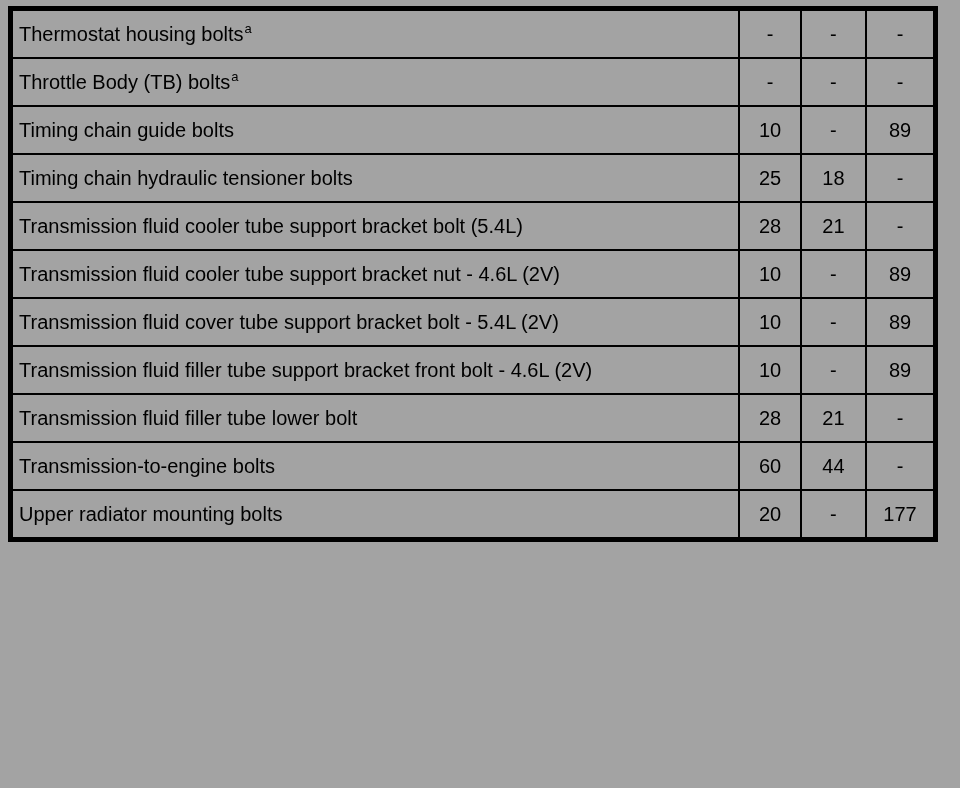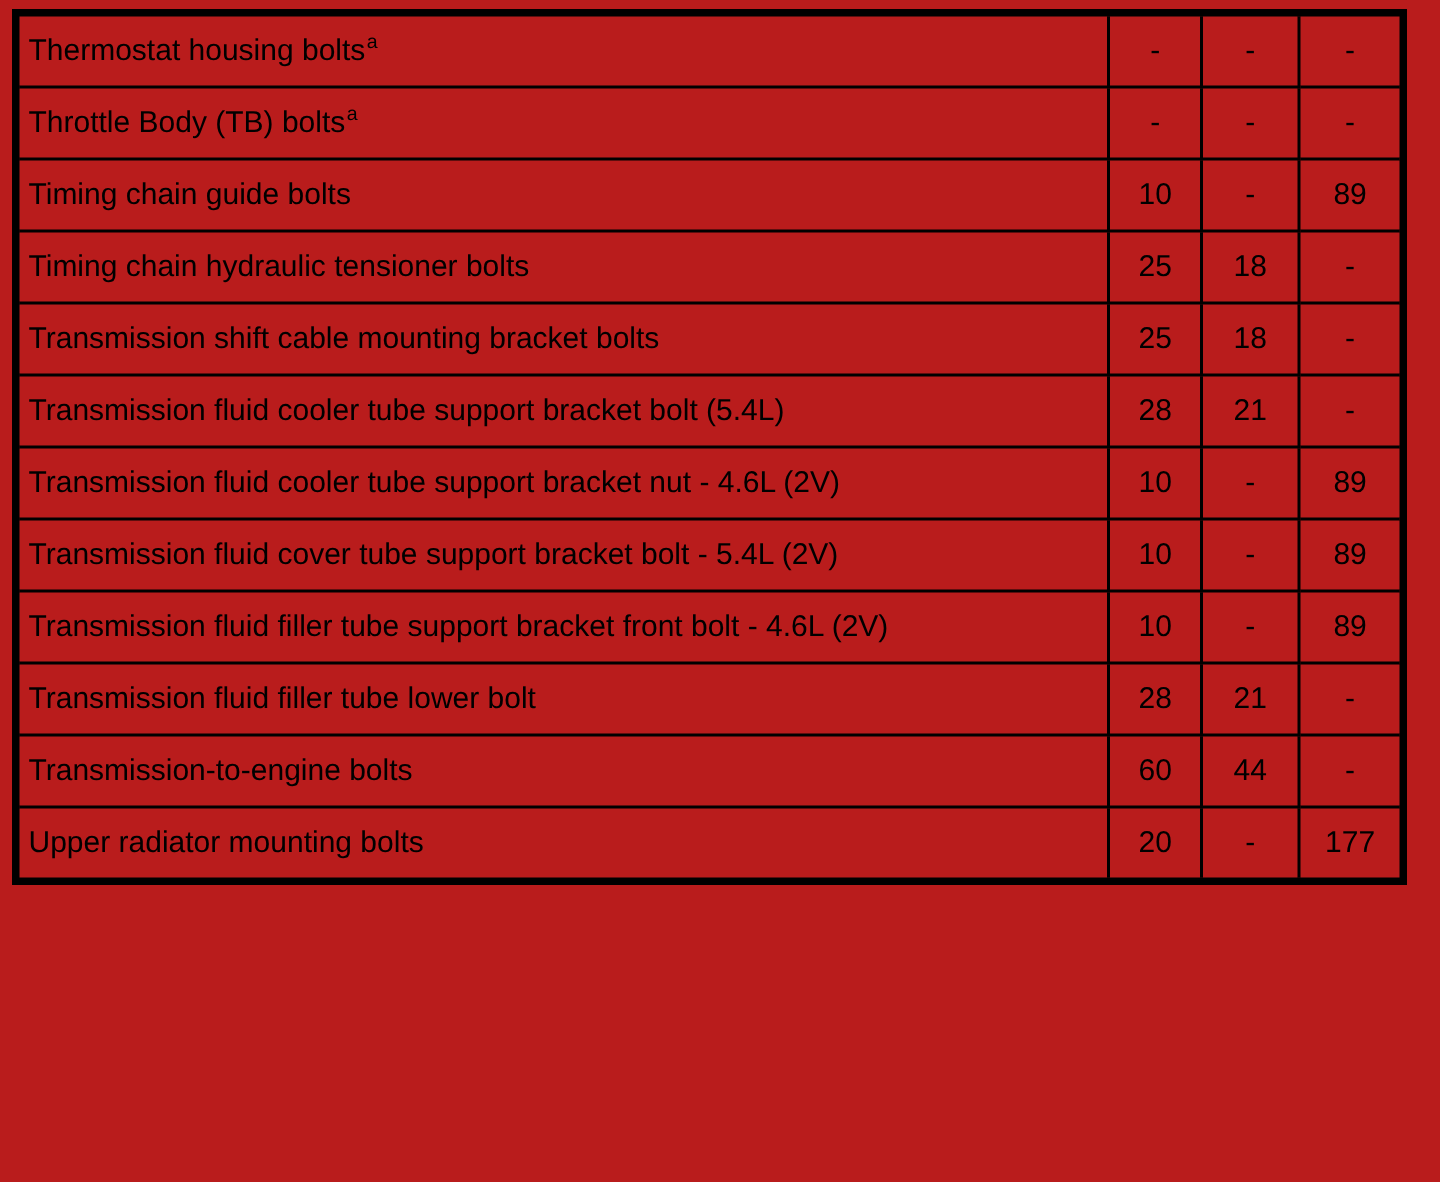--- a/index.html
+++ b/index.html
@@ -4,21 +4,21 @@
 <style>
   html, body {
     margin: 0;
     padding: 0;
     background: #ffffff;
   }
   .page {
     position: relative;
     width: 960px;
     height: 788px;
-    background: #b91c1c;
+    background: #a3a3a3;
     font-family: "Liberation Sans", "DejaVu Sans", sans-serif;
     color: #000000;
     overflow: hidden;
   }
   table.spec-table {
     position: absolute;
     left: 8px;
     top: 6px;
     width: 930px;
     border-collapse: collapse;
@@ -79,26 +79,20 @@
           <td class="val">-</td>
           <td class="val">89</td>
         </tr>
         <tr>
           <td class="desc">Timing chain hydraulic tensioner bolts</td>
           <td class="val">25</td>
           <td class="val">18</td>
           <td class="val">-</td>
         </tr>
         <tr>
-          <td class="desc">Transmission shift cable mounting bracket bolts</td>
-          <td class="val">25</td>
-          <td class="val">18</td>
-          <td class="val">-</td>
-        </tr>
-        <tr>
           <td class="desc">Transmission fluid cooler tube support bracket bolt (5.4L)</td>
           <td class="val">28</td>
           <td class="val">21</td>
           <td class="val">-</td>
         </tr>
         <tr>
           <td class="desc">Transmission fluid cooler tube support bracket nut - 4.6L (2V)</td>
           <td class="val">10</td>
           <td class="val">-</td>
           <td class="val">89</td>

